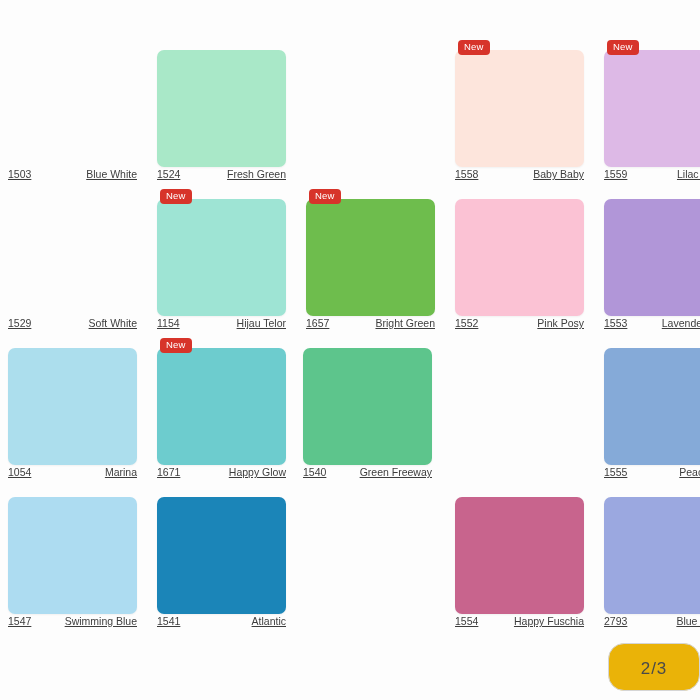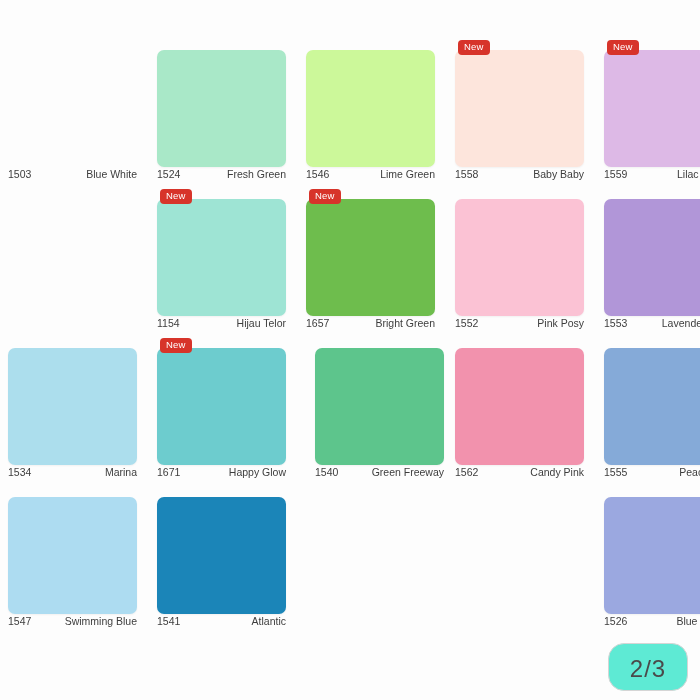--- a/index.html
+++ b/index.html
@@ -59,38 +59,39 @@
     left:0; top:135px;
     width:129px;
     height:14px;
     display:flex;
     justify-content:space-between;
     align-items:center;
     font-size:10.5px;
     color:#3d3d3d;
     white-space:nowrap;
     font-family:"Liberation Sans", sans-serif;
+    text-decoration:underline;
   }
   .code { padding-left:0px; }
   .cname { padding-right:0px; text-align:center; }
 
   
   .pager {
     position:absolute;
     left:608px;
     top:643px;
-    width:80px;
+    width:92px;
     height:48px;
     border:1.4px solid #d5d5d5;
     border-radius:16px;
-    background:#5eead4;
+    background:#eab308;
     display:flex;
     align-items:center;
     justify-content:center;
-    font-size:24px;
+    font-size:17px;
     color:#4a4a4a;
     letter-spacing:1px;
     overflow:hidden;
   }
   .pager span { position:relative; top:2px; }
 </style>
 </head>
 <body>
 
 <div id="page">
@@ -104,45 +105,45 @@
             <span class="cname">Blue White</span>
           </div>
         </div>
         <div class="cell" style="left: 298px;">
           <div class="swatch" style="background: rgb(169, 232, 200);"></div>
           <div class="caption">
             <span class="code">1524</span>
             <span class="cname">Fresh Green</span>
           </div>
         </div>
-        <div class="cell" style="left: 447px;">
-          <div class="swatch" style="background: rgb(204, 248, 154);"></div>
-          <div class="caption">
-            <span class="code">1546</span>
-            <span class="cname">Lime Green</span>
-          </div>
-        </div>
         <div class="cell" style="left: 596px;">
           <div class="badge" style="background: rgb(215, 52, 42);">New</div>
           <div class="swatch" style="background: rgb(253, 229, 220);"></div>
           <div class="caption">
             <span class="code">1558</span>
             <span class="cname">Baby Baby</span>
           </div>
         </div>
         <div class="cell" style="left: 745px;">
           <div class="badge" style="background: rgb(215, 52, 42);">New</div>
           <div class="swatch" style="background: rgb(221, 185, 230);"></div>
           <div class="caption">
             <span class="code">1559</span>
             <span class="cname">Lilac Dream</span>
           </div>
         </div>
       </div>
       <div class="row">
+        <div class="cell" style="left: 149px;">
+          <div class="swatch empty"></div>
+          <div class="caption">
+            <span class="code">1529</span>
+            <span class="cname">Soft White</span>
+          </div>
+        </div>
         <div class="cell" style="left: 298px;">
           <div class="badge" style="background: rgb(215, 52, 42);">New</div>
           <div class="swatch" style="background: rgb(158, 228, 212);"></div>
           <div class="caption">
             <span class="code">1154</span>
             <span class="cname">Hijau Telor</span>
           </div>
         </div>
         <div class="cell" style="left: 447px;">
           <div class="badge" style="background: rgb(215, 52, 42);">New</div>
@@ -164,46 +165,39 @@
           <div class="caption">
             <span class="code">1553</span>
             <span class="cname">Lavender Pride</span>
           </div>
         </div>
       </div>
       <div class="row">
         <div class="cell" style="left: 149px;">
           <div class="swatch" style="background: rgb(172, 222, 237);"></div>
           <div class="caption">
-            <span class="code">1534</span>
+            <span class="code">1054</span>
             <span class="cname">Marina</span>
           </div>
         </div>
         <div class="cell" style="left: 298px;">
           <div class="badge" style="background: rgb(215, 52, 42);">New</div>
           <div class="swatch" style="background: rgb(109, 204, 206);"></div>
           <div class="caption">
             <span class="code">1671</span>
             <span class="cname">Happy Glow</span>
           </div>
         </div>
-        <div class="cell" style="left: 456px;">
+        <div class="cell" style="left: 444px;">
           <div class="swatch" style="background: rgb(93, 197, 140);"></div>
           <div class="caption">
             <span class="code">1540</span>
             <span class="cname">Green Freeway</span>
           </div>
         </div>
-        <div class="cell" style="left: 596px;">
-          <div class="swatch" style="background: rgb(242, 146, 173);"></div>
-          <div class="caption">
-            <span class="code">1562</span>
-            <span class="cname">Candy Pink</span>
-          </div>
-        </div>
         <div class="cell" style="left: 745px;">
           <div class="swatch" style="background: rgb(133, 170, 216);"></div>
           <div class="caption">
             <span class="code">1555</span>
             <span class="cname">Peace Blue</span>
           </div>
         </div>
       </div>
       <div class="row">
         <div class="cell" style="left: 149px;">
@@ -213,24 +207,31 @@
             <span class="cname">Swimming Blue</span>
           </div>
         </div>
         <div class="cell" style="left: 298px;">
           <div class="swatch" style="background: rgb(27, 133, 184);"></div>
           <div class="caption">
             <span class="code">1541</span>
             <span class="cname">Atlantic</span>
           </div>
         </div>
+        <div class="cell" style="left: 596px;">
+          <div class="swatch" style="background: rgb(200, 100, 141);"></div>
+          <div class="caption">
+            <span class="code">1554</span>
+            <span class="cname">Happy Fuschia</span>
+          </div>
+        </div>
         <div class="cell" style="left: 745px;">
           <div class="swatch" style="background: rgb(155, 168, 224);"></div>
           <div class="caption">
-            <span class="code">1526</span>
+            <span class="code">2793</span>
             <span class="cname">Blue Beauty</span>
           </div>
         </div>
       </div>
     </div>
 
   <div class="pager">
     <span>2/3</span>
   </div>
 

